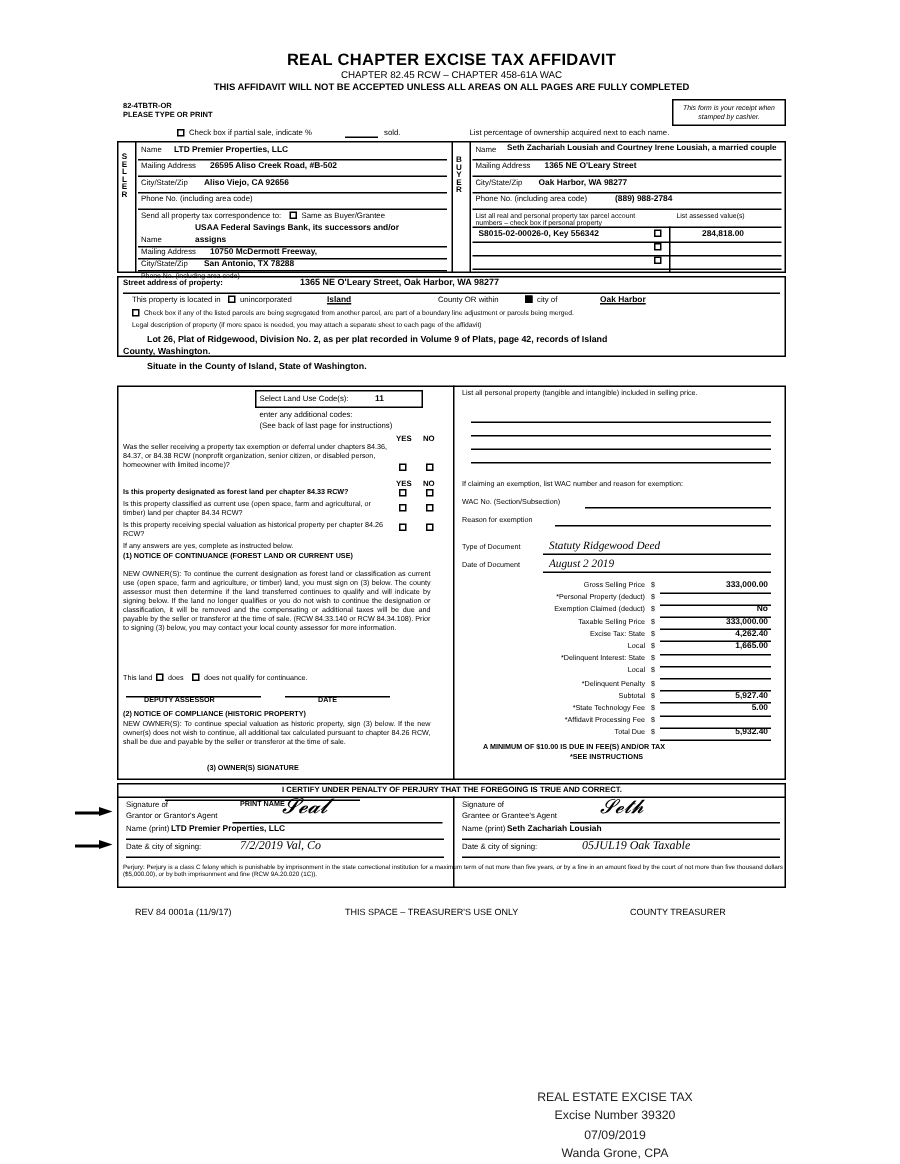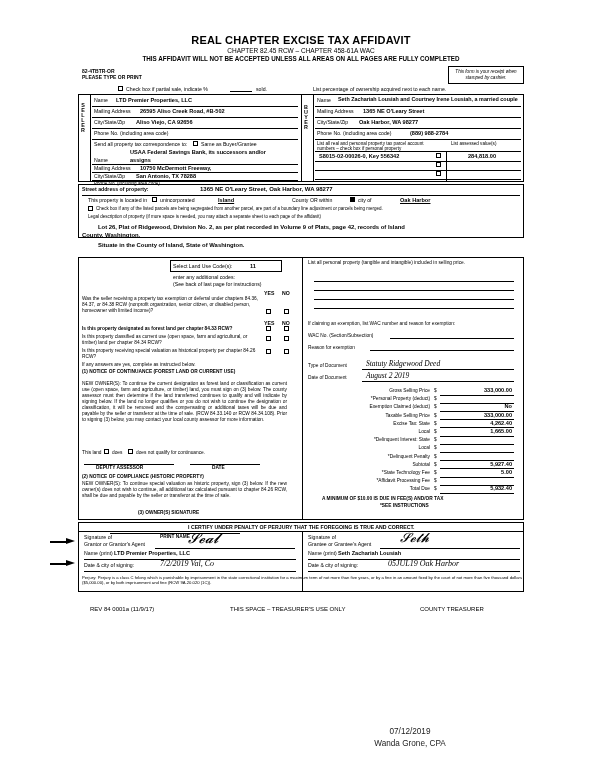--- a/index.html
+++ b/index.html
@@ -283,28 +283,30 @@
     <div class="line" style="left:14px;top:531px;width:212px;"></div>
     <div class="lbl" style="left:238px;top:522px;">Name (print)</div>
     <div class="val" style="left:268px;top:522px;">Seth Zachariah Lousiah</div>
     <div class="line" style="left:238px;top:531px;width:212px;"></div>
 
     <div class="lbl" style="left:14px;top:534px;">Date &amp; city of signing:</div>
     <div class="sig" style="left:90px;top:531px;font-size:8px;">7/2/2019   Val, Co</div>
     <div class="line" style="left:14px;top:543px;width:212px;"></div>
     <div class="arrow" style="left:-20px;top:532px;"></div>
     <div class="lbl" style="left:238px;top:534px;">Date &amp; city of signing:</div>
-    <div class="sig" style="left:318px;top:531px;font-size:8px;">05JUL19   Oak Harbor</div>
+    <div class="sig" style="left:318px;top:531px;font-size:8px;">05JUL19   Oak Taxable</div>
     <div class="line" style="left:238px;top:543px;width:212px;"></div>
 
     <div class="blk" style="left:12px;top:547px;width:440px;font-size:4.2px;text-align:justify;">Perjury: Perjury is a class C felony which is punishable by imprisonment in the state correctional institution for a maximum term of not more than five years, or by a fine in an amount fixed by the court of not more than five thousand dollars ($5,000.00), or by both imprisonment and fine (RCW 9A.20.020 (1C)).</div>
 
     <div class="lbl" style="left:20px;top:578px;font-size:6px;">REV 84 0001a (11/9/17)</div>
     <div class="lbl" style="left:160px;top:578px;font-size:6px;">THIS SPACE – TREASURER'S USE ONLY</div>
     <div class="lbl" style="left:350px;top:578px;font-size:6px;">COUNTY TREASURER</div>
   </div>
 
   <div class="stampbox">
-    <div>07/12/2019</div>
+    <div>REAL ESTATE EXCISE TAX</div>
+    <div>Excise Number 39320</div>
+    <div>07/09/2019</div>
     <div>Wanda Grone, CPA</div>
 
   </div>
 </div>
 
 </body></html>

